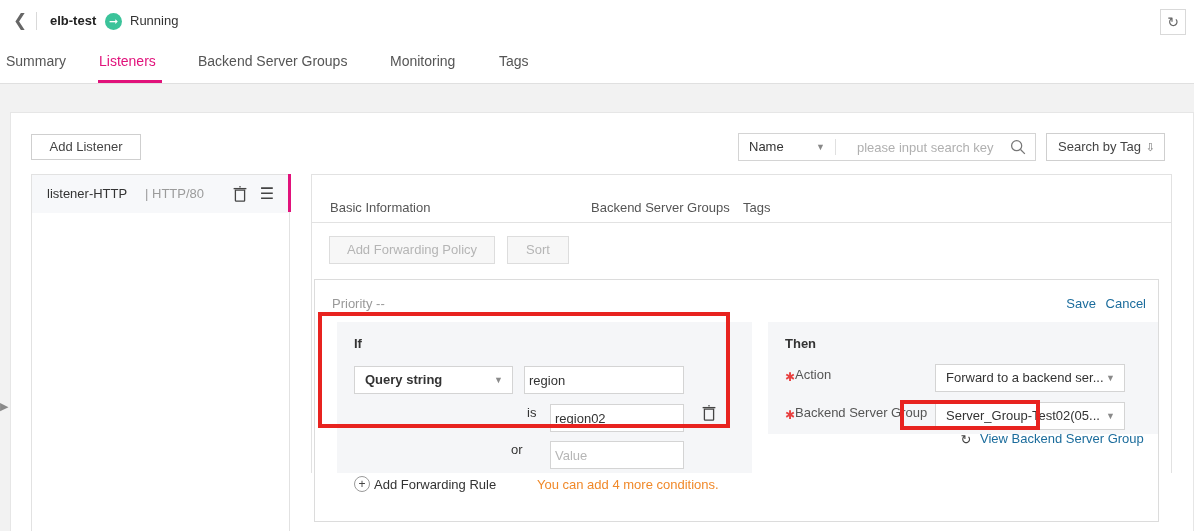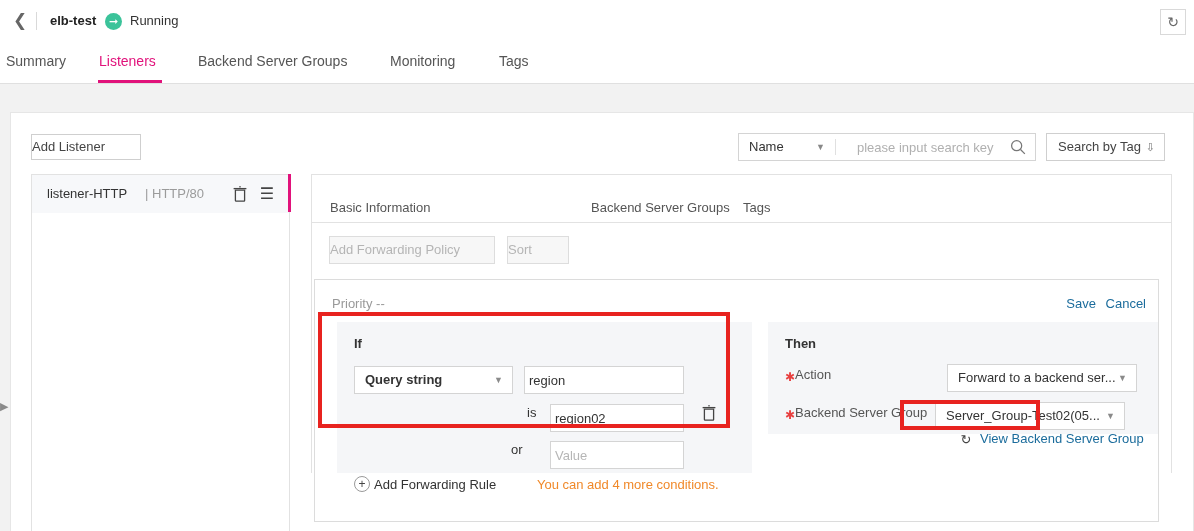--- a/index.html
+++ b/index.html
@@ -74,21 +74,21 @@
   
   .edge-chevron {
     position: absolute; left: 0px; top: 395px;
     width: 9px; height: 22px; color: #8a8a8a; font-size: 11px;
     line-height: 22px; cursor: pointer;
   }
 
   
   .btn {
     position: absolute; background: #fff; border: 1px solid #cfcfcf;
-    font-size: 13px; color: #444; cursor: pointer; text-align: left;
+    font-size: 13px; color: #444; cursor: pointer; text-align: center;
     font-family: "Liberation Sans", sans-serif;
   }
   .btn.disabled { color: #b5b5b5; background: #f7f7f7; border-color: #ddd; cursor: default; }
 
   #add-listener-btn { left: 31px; top: 134px; width: 110px; height: 26px; line-height: 24px; }
 
   .search-group {
     position: absolute; left: 738px; top: 133px; width: 298px; height: 28px;
     border: 1px solid #d4d4d4; background: #fff;
   }
@@ -216,21 +216,21 @@
 
   
   .then-panel {
     position: absolute; left: 453px; top: 42px; width: 390px; height: 112px;
     background: #f5f6f8;
   }
   .req-star { color: #e84040; font-size: 12px; position: absolute; }
   .fld-label { position: absolute; font-size: 13px; color: #555; }
   #action-star { left: 17px; top: 48px; }
   #action-label{ left: 27px; top: 45px; }
-  #action-sel  { left: 167px; top: 42px; width: 190px; margin-left: 12px; }
+  #action-sel  { left: 167px; top: 42px; width: 190px; }
   #bsg-star    { left: 17px; top: 86px; }
   #bsg-label   { left: 27px; top: 83px; }
   #bsg-sel     { left: 167px; top: 80px; width: 190px; }
   #bsg-refresh {
     position: absolute; left: 190px; top: 110px; width: 16px; height: 16px;
     color: #444; font-size: 13px; line-height: 16px; text-align: center;
   }
   #view-bsg-link { position: absolute; left: 212px; top: 109px; }
 
   

